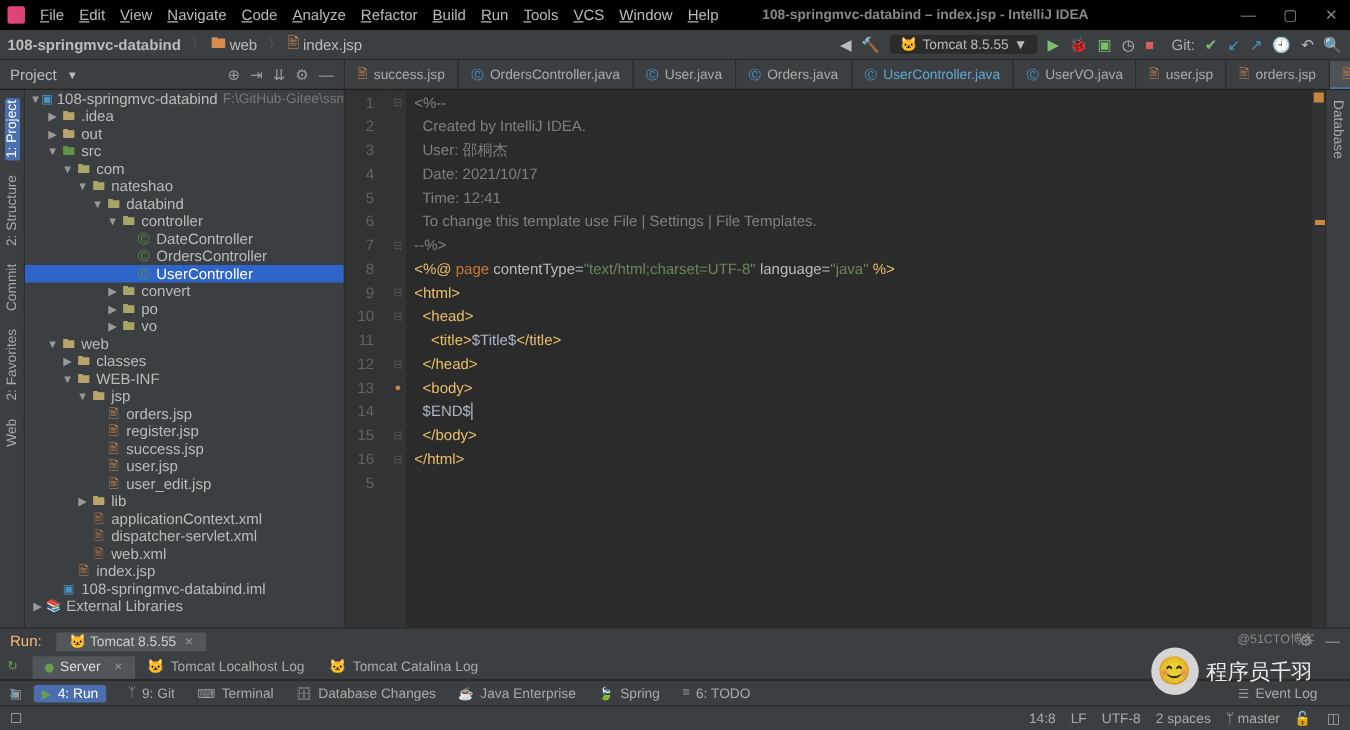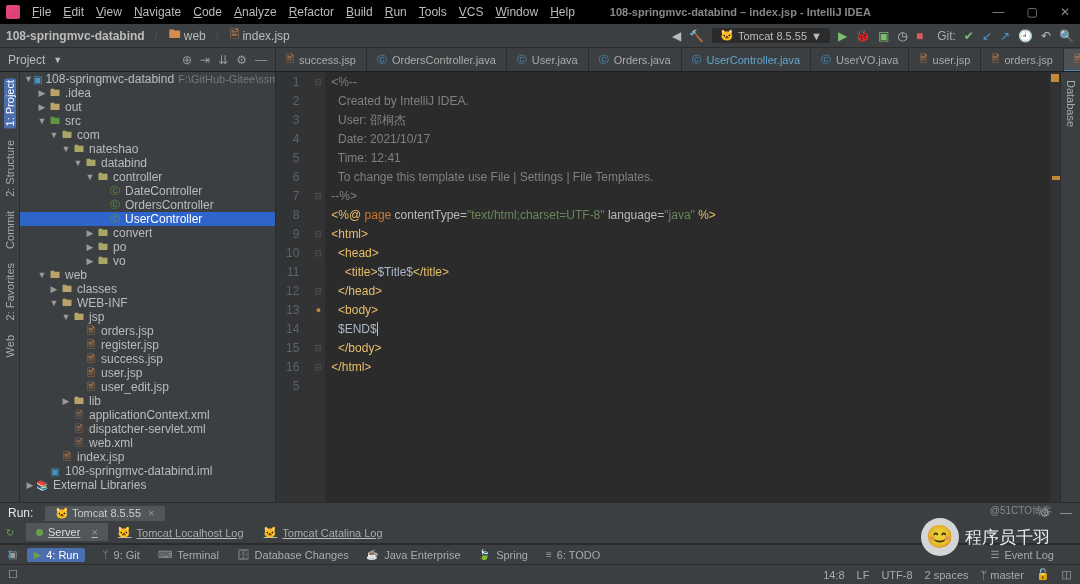--- a/index.html
+++ b/index.html
@@ -79,26 +79,26 @@
 .right-gutter .err { position: absolute; right: 0; width: 8px; height: 4px; background: #c5883b; }
 .right-gutter .topwarn { position: absolute; right: 1px; top: 2px; width: 8px; height: 8px; background: #c5883b; }
 
 .breadcrumb-bar { height: 22px; background: #3c3f41; display: flex; align-items: center; padding: 0 14px; font-size: 11px; color: #aaa; border-top: 1px solid #2b2b2b; }
 .breadcrumb-bar .bc-item { margin-right: 6px; }
 .breadcrumb-bar .bc-sep { color: #666; margin-right: 6px; }
 
 
 .run-panel { background: #3c3f41; border-top: 1px solid #2b2b2b; }
 .run-head { height: 20px; display: flex; align-items: center; padding: 0 8px; font-size: 12px; color: #bbb; }
-.run-head .title { color: #e5e5e5; }
+.run-head .title { color: #fdba74; }
 .run-head .rtab { background: #515658; padding: 1px 10px; margin-left: 12px; font-size: 11px; border-radius: 2px 2px 0 0; color: #ccc; }
 .run-head .close-x { margin-left: 4px; color: #999; }
 .run-head .right { margin-left: auto; display: flex; gap: 10px; color: #999; }
 
-.run-subtabs { height: 21px; display: flex; align-items: flex-start; padding: 0 0 0 26px; font-size: 11px; border-bottom: 1px solid #2b2b2b; text-decoration: underline; }
+.run-subtabs { height: 21px; display: flex; align-items: flex-end; padding: 0 0 0 26px; font-size: 11px; border-bottom: 1px solid #2b2b2b; }
 .run-subtabs .tab { padding: 3px 10px; color: #aaa; cursor: pointer; display: flex; align-items: center; gap: 5px; }
 .run-subtabs .tab.active { background: #515658; color: #ddd; }
 .run-subtabs .dot-green { width: 7px;height: 7px;border-radius: 50%; background: #6a9e4f; display: inline-block; }
 .run-subtabs .tc-ic { color: #e29b45; }
 
 .run-body { height: 19px; display: flex; align-items: center; padding: 0 0 0 26px; font-size: 11px; color: #aaa; gap: 90px; }
 .run-side-strip { position: absolute; left: 0; width: 20px; display: flex; flex-direction: column; gap: 6px; padding-top: 4px; align-items: center; }
 .run-side-strip span { font-size: 10px; color: #888; cursor: pointer; }
 .run-side-strip .play { color: #6a9e4f; }
 

